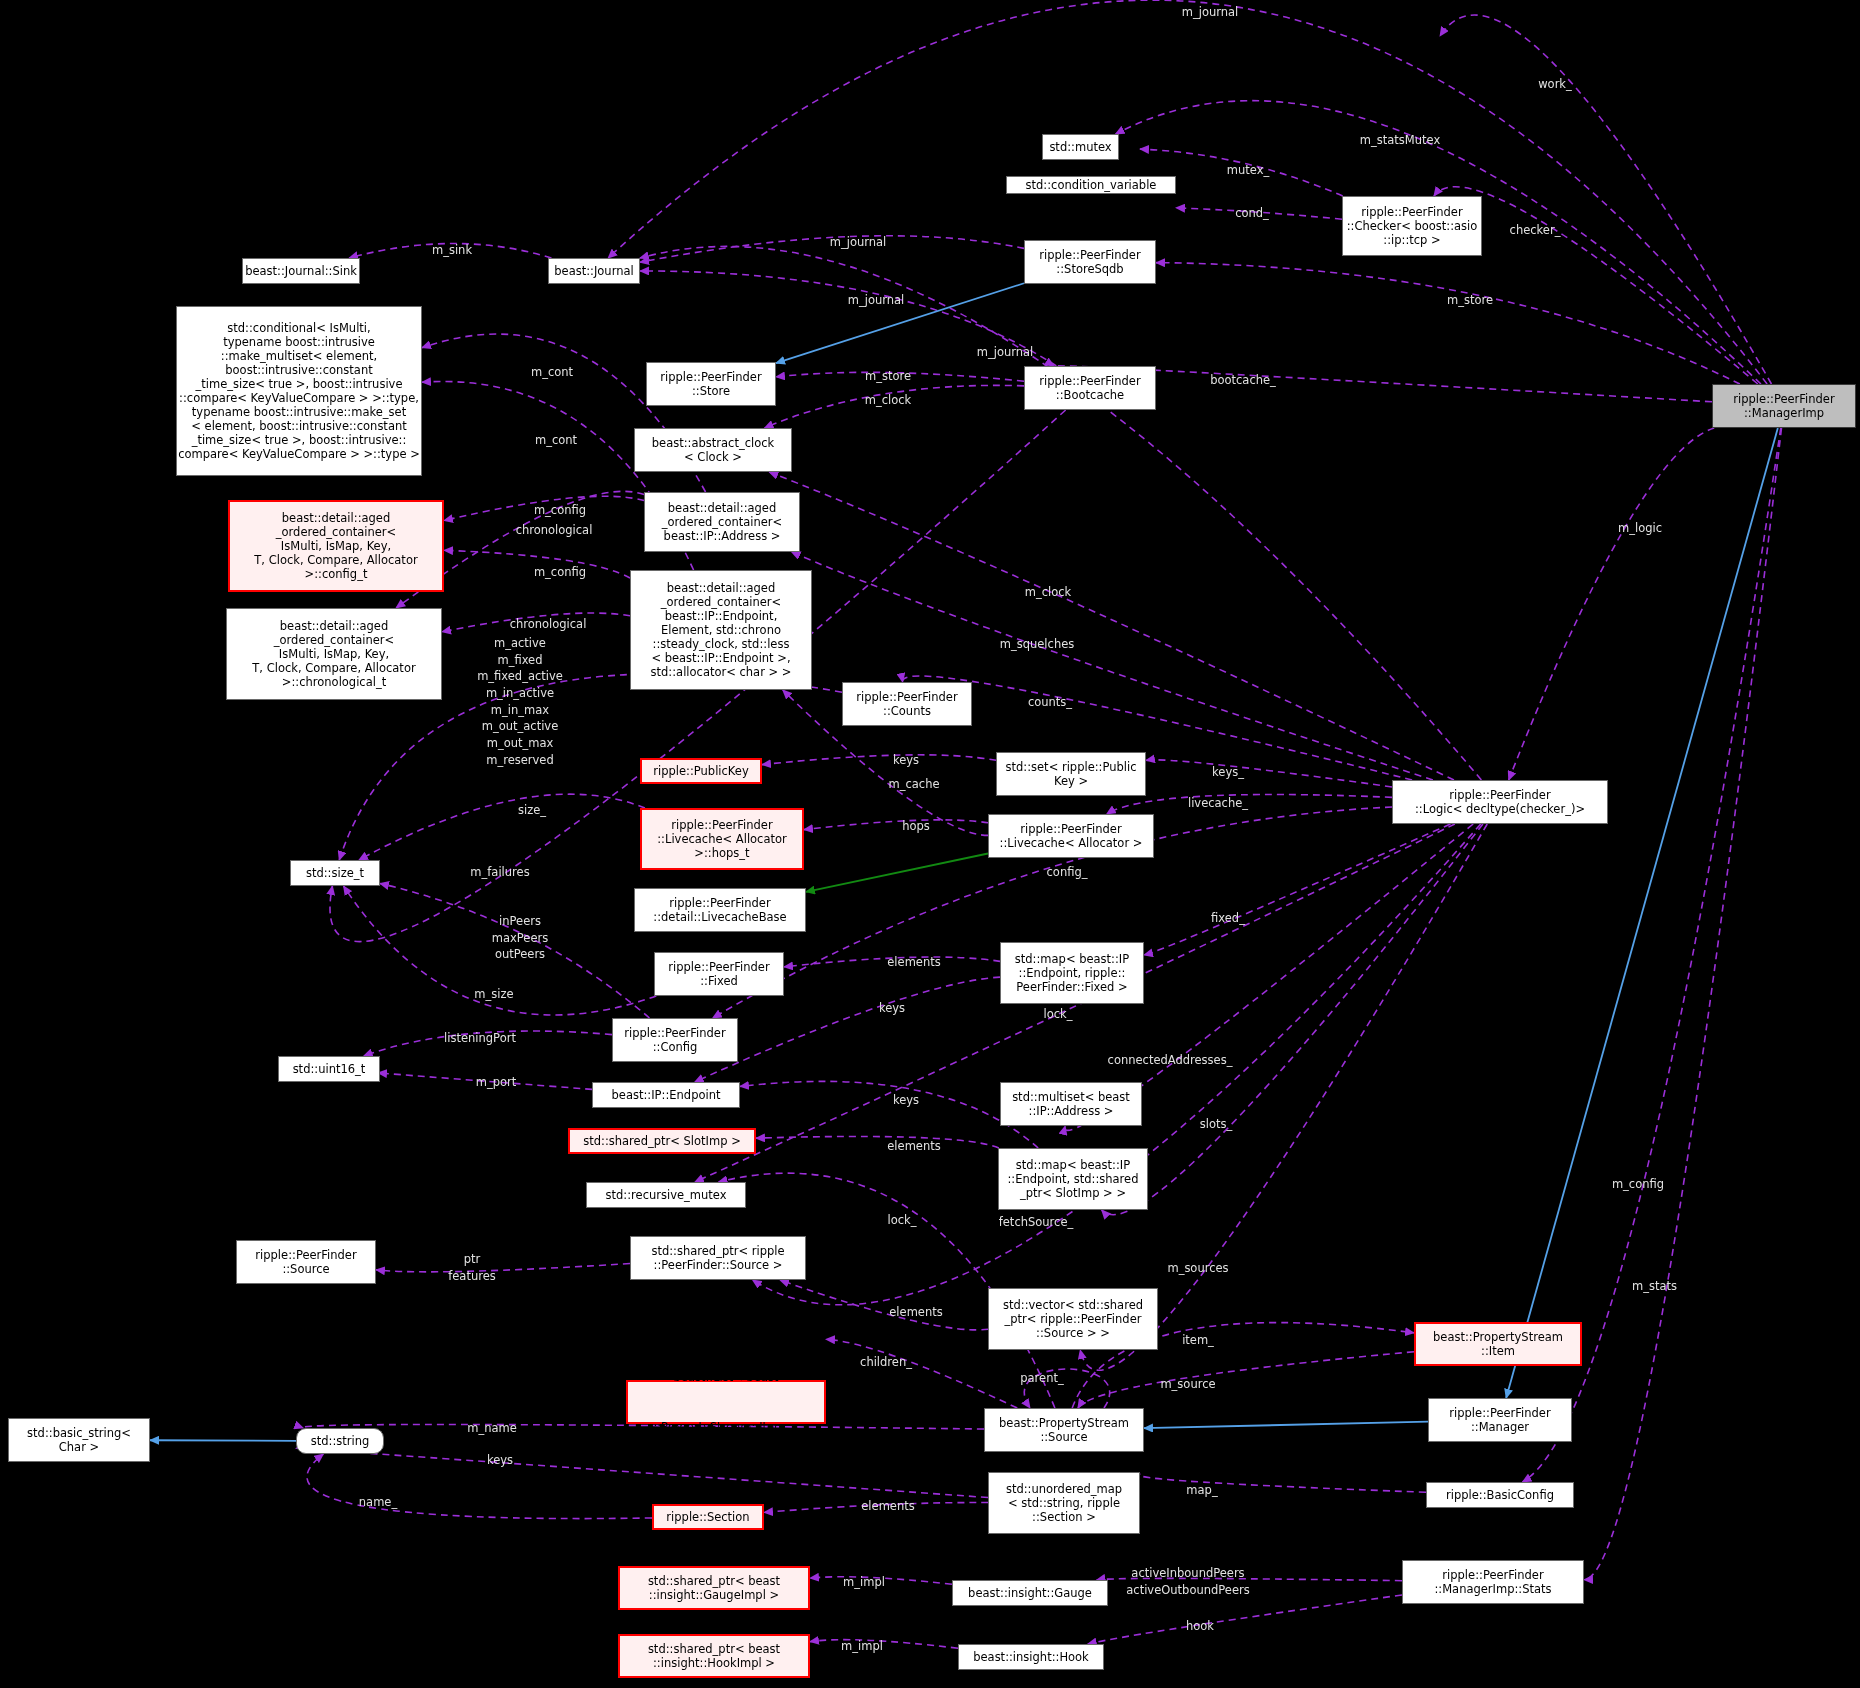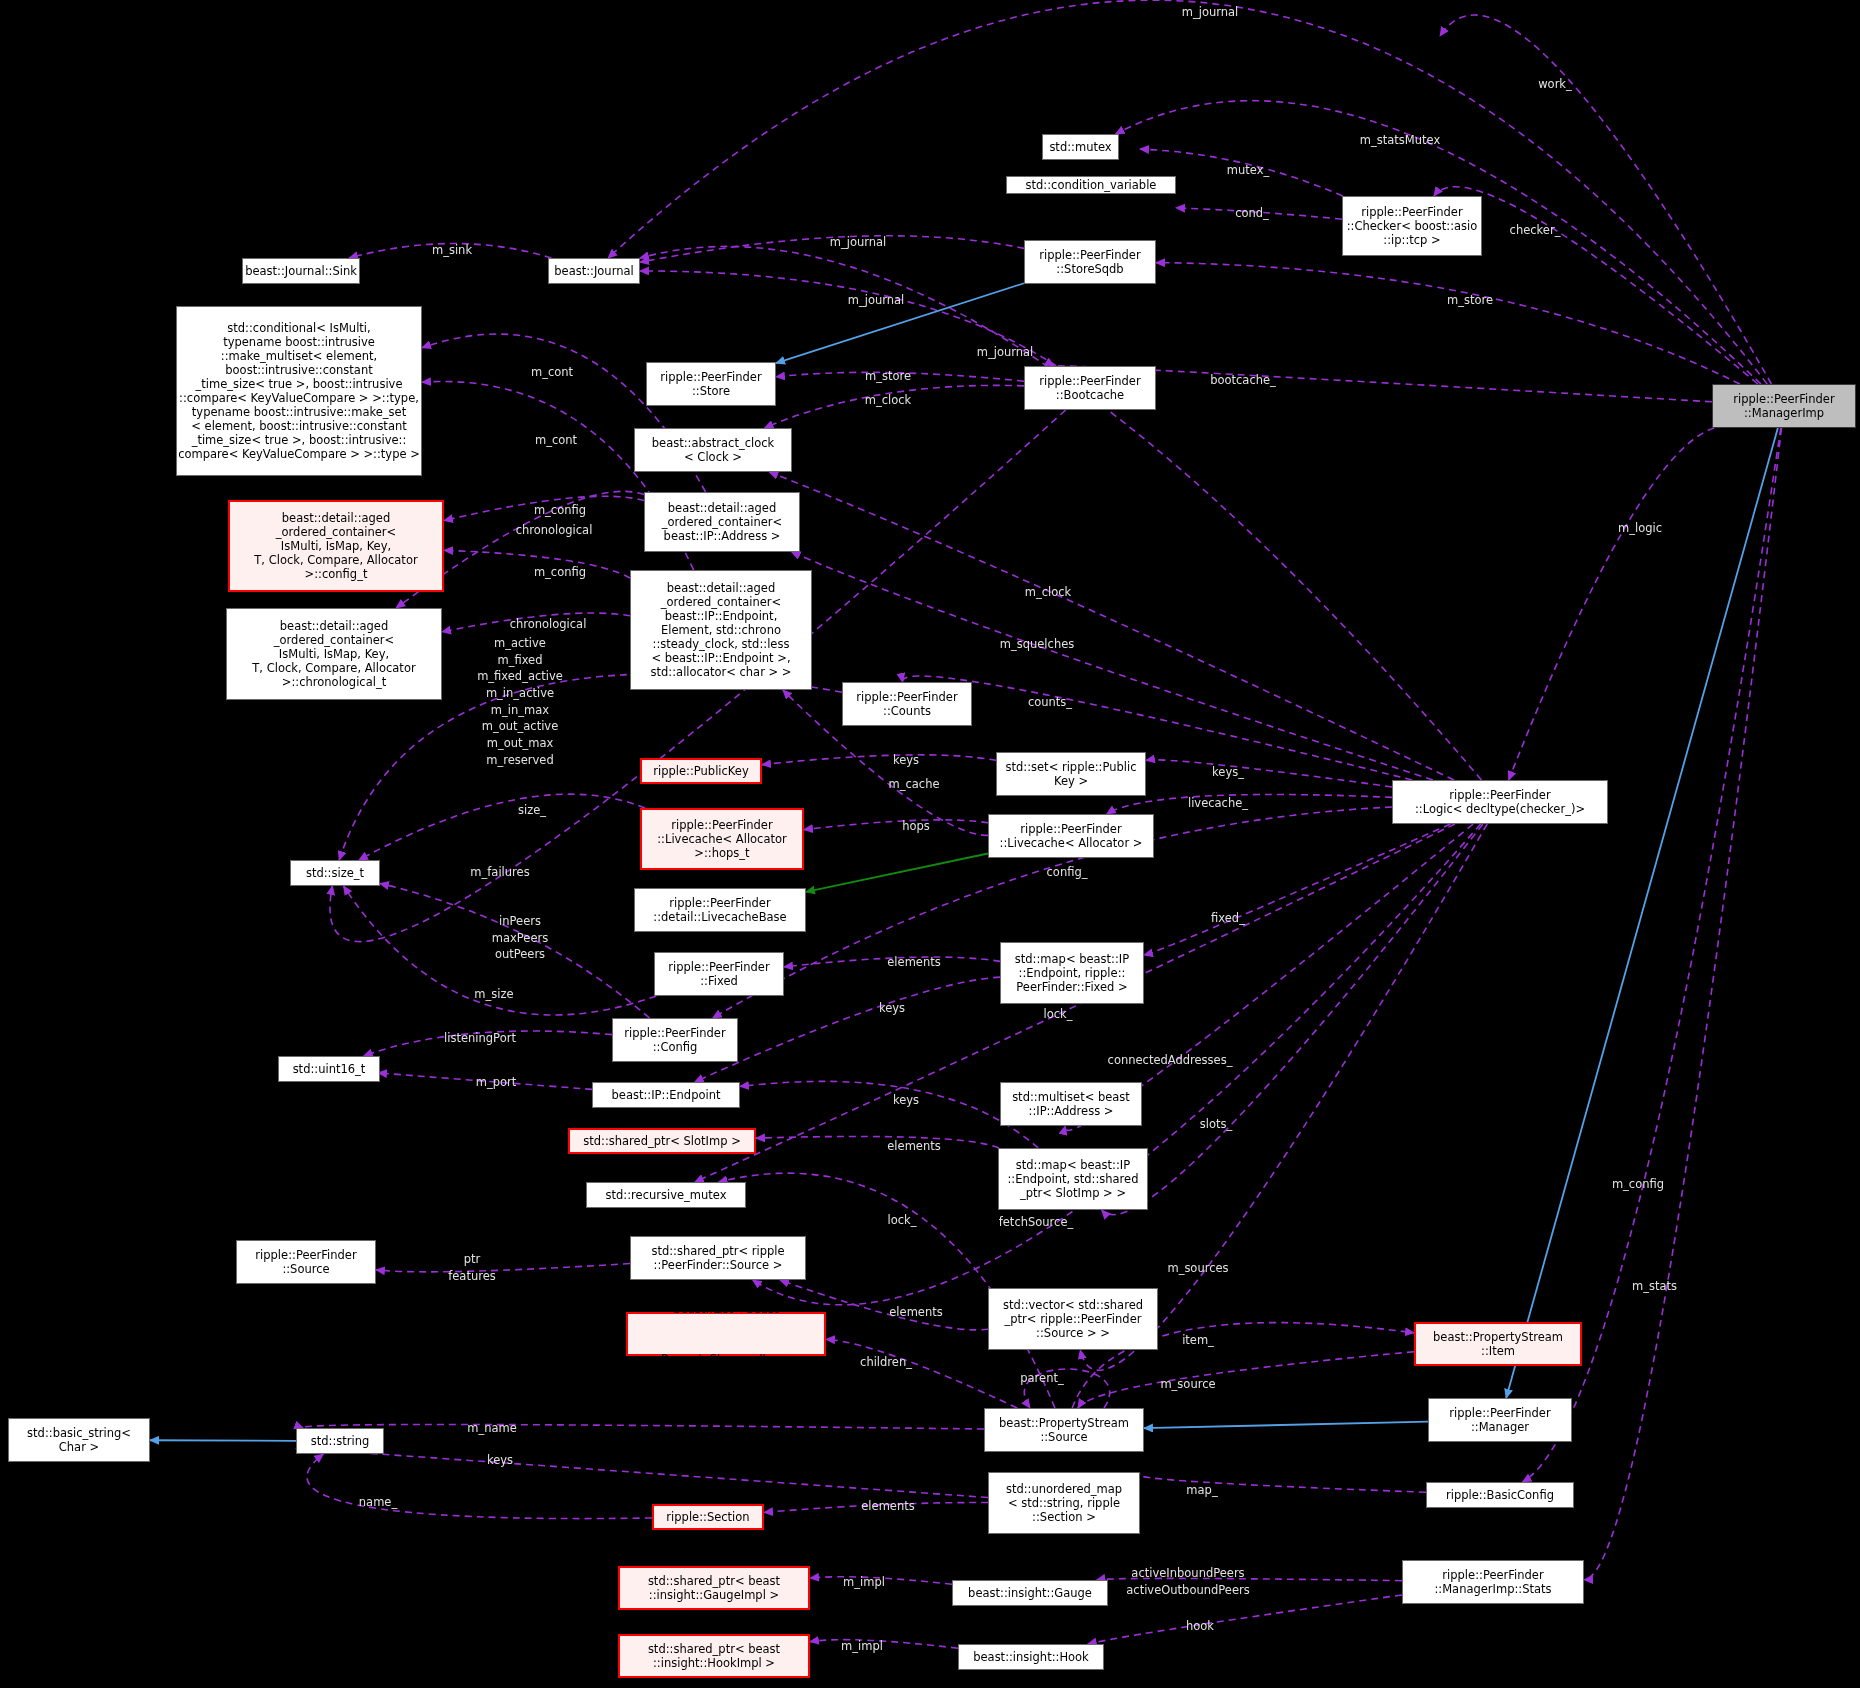--- a/index.html
+++ b/index.html
@@ -307,41 +307,41 @@
     </div>
     <div class="node" style="left: 630px; top: 1236px; width: 176px; height: 44px;">
       <div>std::shared_ptr&lt; ripple</div>
       <div>::PeerFinder::Source &gt;</div>
     </div>
     <div class="node" style="left: 988px; top: 1288px; width: 170px; height: 62px;">
       <div>std::vector&lt; std::shared</div>
       <div>_ptr&lt; ripple::PeerFinder</div>
       <div>::Source &gt; &gt;</div>
     </div>
-    <div class="node red" style="left: 626px; top: 1312px; width: 200px; height: 44px; gap: 36px;">
+    <div class="node red" style="left: 626px; top: 1380px; width: 200px; height: 44px; gap: 36px;">
       <div>beast::List&lt; beast</div>
       <div>::PropertyStream::Item &gt;</div>
     </div>
     <div class="node red" style="left: 1414px; top: 1322px; width: 168px; height: 44px;">
       <div>beast::PropertyStream</div>
       <div>::Item</div>
     </div>
     <div class="node" style="left: 984px; top: 1408px; width: 160px; height: 44px;">
       <div>beast::PropertyStream</div>
       <div>::Source</div>
     </div>
     <div class="node" style="left: 1428px; top: 1398px; width: 144px; height: 44px;">
       <div>ripple::PeerFinder</div>
       <div>::Manager</div>
     </div>
     <div class="node" style="left: 8px; top: 1418px; width: 142px; height: 44px;">
       <div>std::basic_string&lt;</div>
       <div>Char &gt;</div>
     </div>
-    <div class="node" style="left: 296px; top: 1428px; width: 88px; height: 26px;">
+    <div class="node" style="left: 296px; top: 1428px; width: 88px; height: 26px; border-radius: 10px;">
       <div>std::string</div>
     </div>
     <div class="node" style="left: 988px; top: 1472px; width: 152px; height: 62px;">
       <div>std::unordered_map</div>
       <div>&lt; std::string, ripple</div>
       <div>::Section &gt;</div>
     </div>
     <div class="node" style="left: 1426px; top: 1482px; width: 148px; height: 26px;">
       <div>ripple::BasicConfig</div>
     </div>

